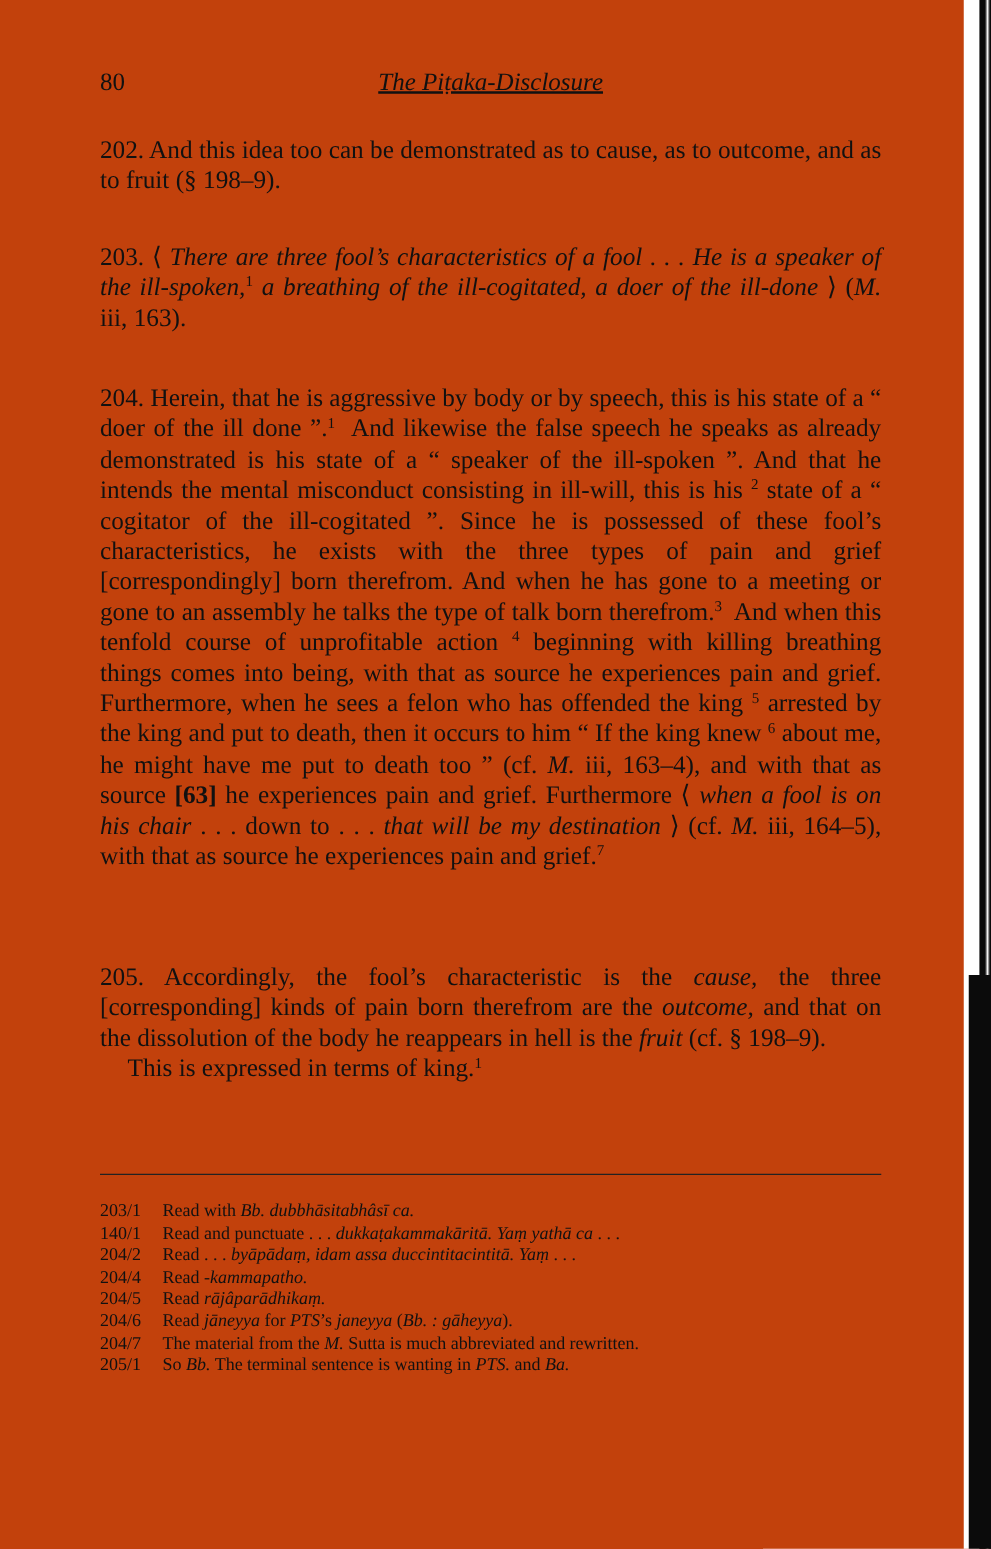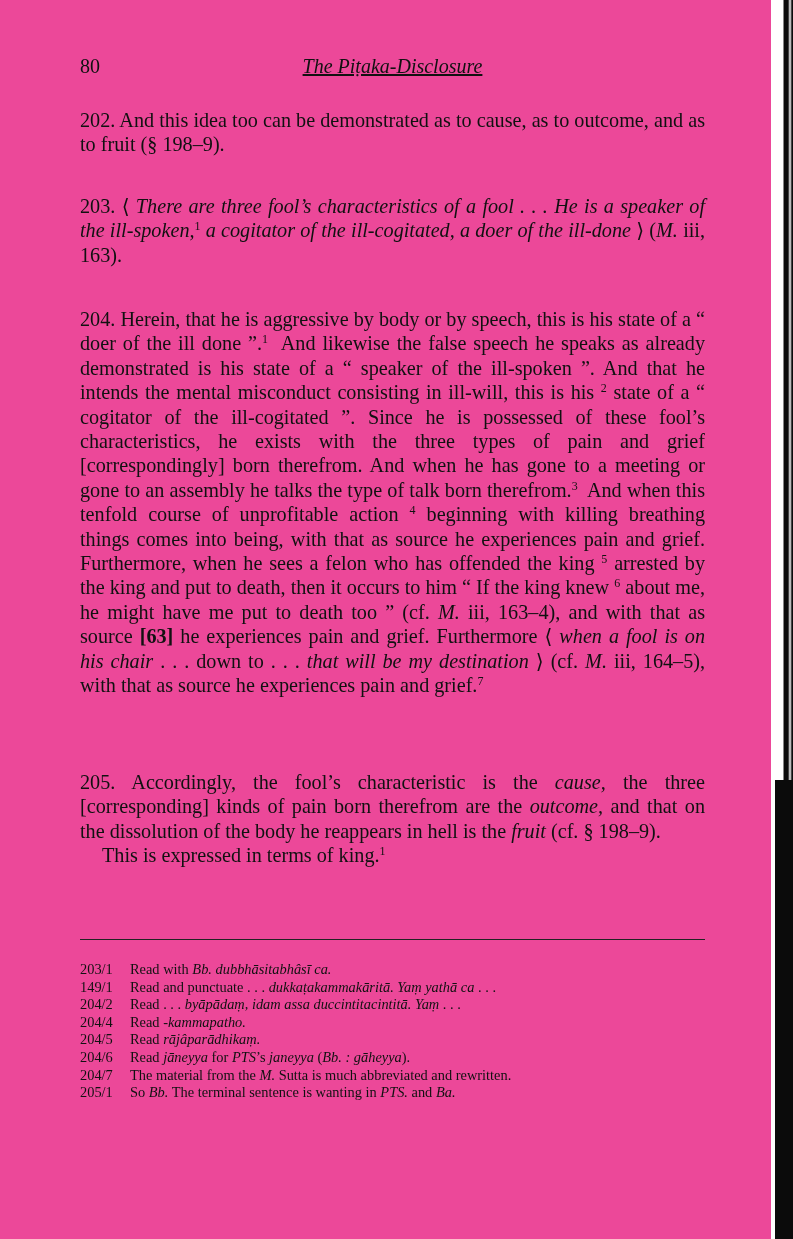--- a/index.html
+++ b/index.html
@@ -1,18 +1,18 @@
 <!DOCTYPE html>
 <html><head>
 <meta charset="utf-8">
 <style>
   html, body { margin: 0; padding: 0; background: #ffffff; }
   body { width: 793px; height: 1239px; position: relative; overflow: hidden;
          font-family: "Liberation Serif", "DejaVu Serif", serif; color: #111; }
-  .page { position: absolute; left: 0; top: 0; width: 793px; height: 1239px; background: #ec4899; }
+  .page { position: absolute; left: 0; top: 0; width: 793px; height: 1239px; background: #c2410c; }
   .scan-edge { position: absolute; top: 0; right: 0; width: 22px; height: 1239px;
                background: linear-gradient(to right, #fff 0px, #fff 12px, #0b0b0b 13px, #0b0b0b 17px, #f4f4f4 19px, #0b0b0b 21px); }
   .scan-edge2 { position: absolute; top: 780px; right: 0; width: 18px; height: 459px; background: #0b0b0b; }
   .header { position: absolute; top: 55px; left: 80px; width: 625px; height: 30px; font-size: 20px; }
   .pagenum { position: absolute; left: 0; top: 0; }
   .running-title { position: absolute; left: 0; right: 0; text-align: center; font-style: italic; top: 0; text-decoration: underline; }
   .body { position: absolute; left: 80px; width: 625px; font-size: 20.2px; line-height: 24.4px;
           text-align: justify; }
   .body p { margin: 0; }
   .p202 { top: 108px; }
@@ -36,37 +36,37 @@
   <div class="header">
     <span class="pagenum">80</span>
     <span class="running-title">The Piṭaka-Disclosure</span>
   </div>
 
   <div class="body p202">
     <p><span>202.</span> <span>And this idea too can be demonstrated as to cause, as to outcome, and as to fruit (§ 198–9).</span></p>
   </div>
 
   <div class="body p203">
-    <p><span>203.</span> <span>⟨</span> <i>There are three fool’s characteristics of a fool . . . He is a speaker of the ill-spoken,</i><sup>1</sup> <i>a cogitator of the ill-cogitated, a doer of the ill-done</i> <span>⟩</span> <span>(</span><i>M.</i> <span>iii, 163).</span></p>
+    <p><span>203.</span> <span>⟨</span> <i>There are three fool’s characteristics of a fool . . . He is a speaker of the ill-spoken,</i><sup>1</sup> <i>a breathing of the ill-cogitated, a doer of the ill-done</i> <span>⟩</span> <span>(</span><i>M.</i> <span>iii, 163).</span></p>
   </div>
 
   <div class="body p204">
     <p><span>204.</span> <span>Herein, that he is aggressive by body or by speech, this is his state of a “ doer of the ill done ”.</span><sup>1</sup>&nbsp; <span>And likewise the false speech he speaks as already demonstrated is his state of a “ speaker of the ill-spoken ”. And that he intends the mental misconduct consisting in ill-will, this is his</span> <sup>2</sup> <span>state of a “ cogitator of the ill-cogitated ”. Since he is possessed of these fool’s characteristics, he exists with the three types of pain and grief [correspondingly] born therefrom. And when he has gone to a meeting or gone to an assembly he talks the type of talk born therefrom.</span><sup>3</sup>&nbsp; <span>And when this tenfold course of unprofitable action</span> <sup>4</sup> <span>beginning with killing breathing things comes into being, with that as source he experiences pain and grief. Furthermore, when he sees a felon who has offended the king</span> <sup>5</sup> <span>arrested by the king and put to death, then it occurs to him “ If the king knew</span> <sup>6</sup> <span>about me, he might have me put to death too ” (cf.</span> <i>M.</i> <span>iii, 163–4), and with that as source</span> <b>[63]</b> <span>he experiences pain and grief. Furthermore</span> <span>⟨</span> <i>when a fool is on his chair</i> <span>. . . down to . . .</span> <i>that will be my destination</i> <span>⟩</span> <span>(cf.</span> <i>M.</i> <span>iii, 164–5), with that as source he experiences pain and grief.</span><sup>7</sup></p>
   </div>
 
   <div class="body p205">
     <p><span>205.</span> <span>Accordingly, the fool’s characteristic is the</span> <i>cause,</i> <span>the three [corresponding] kinds of pain born therefrom are the</span> <i>outcome,</i> <span>and that on the dissolution of the body he reappears in hell is the</span> <i>fruit</i> <span>(cf. § 198–9).</span></p>
     <p class="indent"><span>This is expressed in terms of king.</span><sup>1</sup></p>
   </div>
 
   <div class="rule"></div>
 
   <div class="footnotes" id="footnotes">
       <div class="fn"><span class="ref">203/1</span><span>Read with </span><i>Bb. dubbhāsitabhâsī ca.</i></div>
-      <div class="fn"><span class="ref">149/1</span><span>Read and punctuate . . . </span><i>dukkaṭakammakāritā.  Yaṃ yathā ca</i><span> . . .</span></div>
+      <div class="fn"><span class="ref">140/1</span><span>Read and punctuate . . . </span><i>dukkaṭakammakāritā.  Yaṃ yathā ca</i><span> . . .</span></div>
       <div class="fn"><span class="ref">204/2</span><span>Read . . . </span><i>byāpādaṃ, idam assa duccintitacintitā.  Yaṃ</i><span> . . .</span></div>
       <div class="fn"><span class="ref">204/4</span><span>Read </span><i>-kammapatho.</i></div>
       <div class="fn"><span class="ref">204/5</span><span>Read </span><i>rājâparādhikaṃ.</i></div>
       <div class="fn"><span class="ref">204/6</span><span>Read </span><i>jāneyya</i><span> for </span><i>PTS</i><span>’s </span><i>janeyya</i><span> (</span><i>Bb. :  gāheyya</i><span>).</span></div>
       <div class="fn"><span class="ref">204/7</span><span>The material from the </span><i>M.</i><span> Sutta is much abbreviated and rewritten.</span></div>
       <div class="fn"><span class="ref">205/1</span><span>So </span><i>Bb.</i><span>  The terminal sentence is wanting in </span><i>PTS.</i><span> and </span><i>Ba.</i></div>
     </div>
 
   <div class="scan-edge"></div>
   <div class="scan-edge2"></div>

